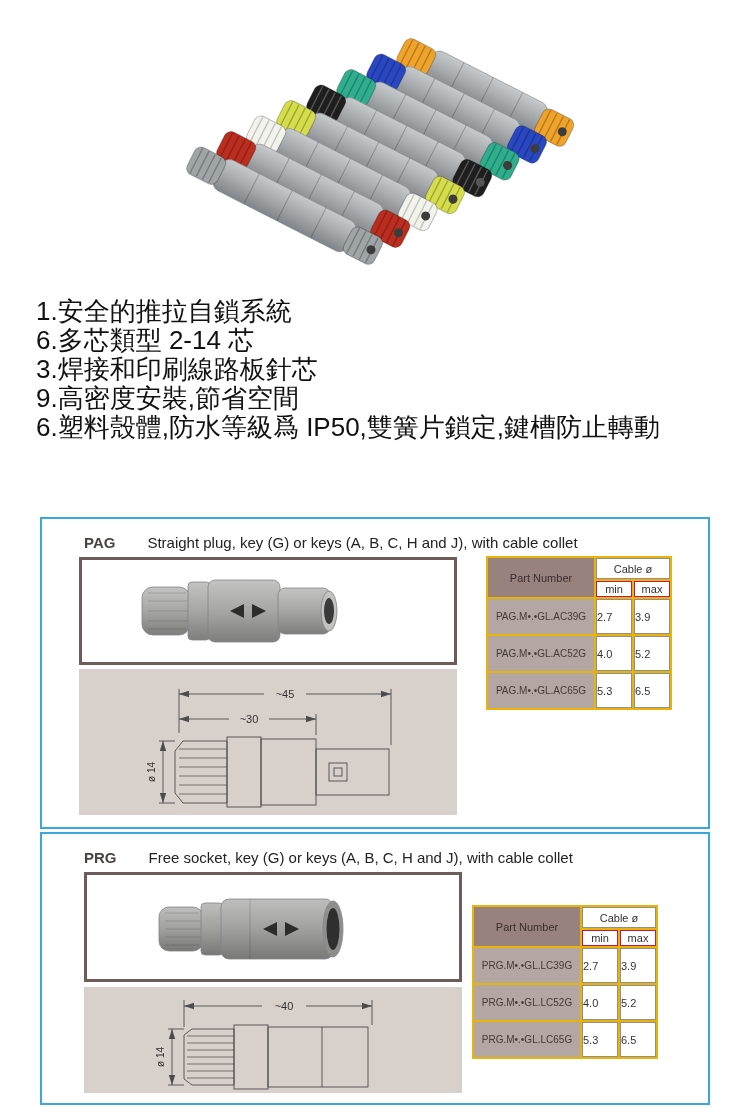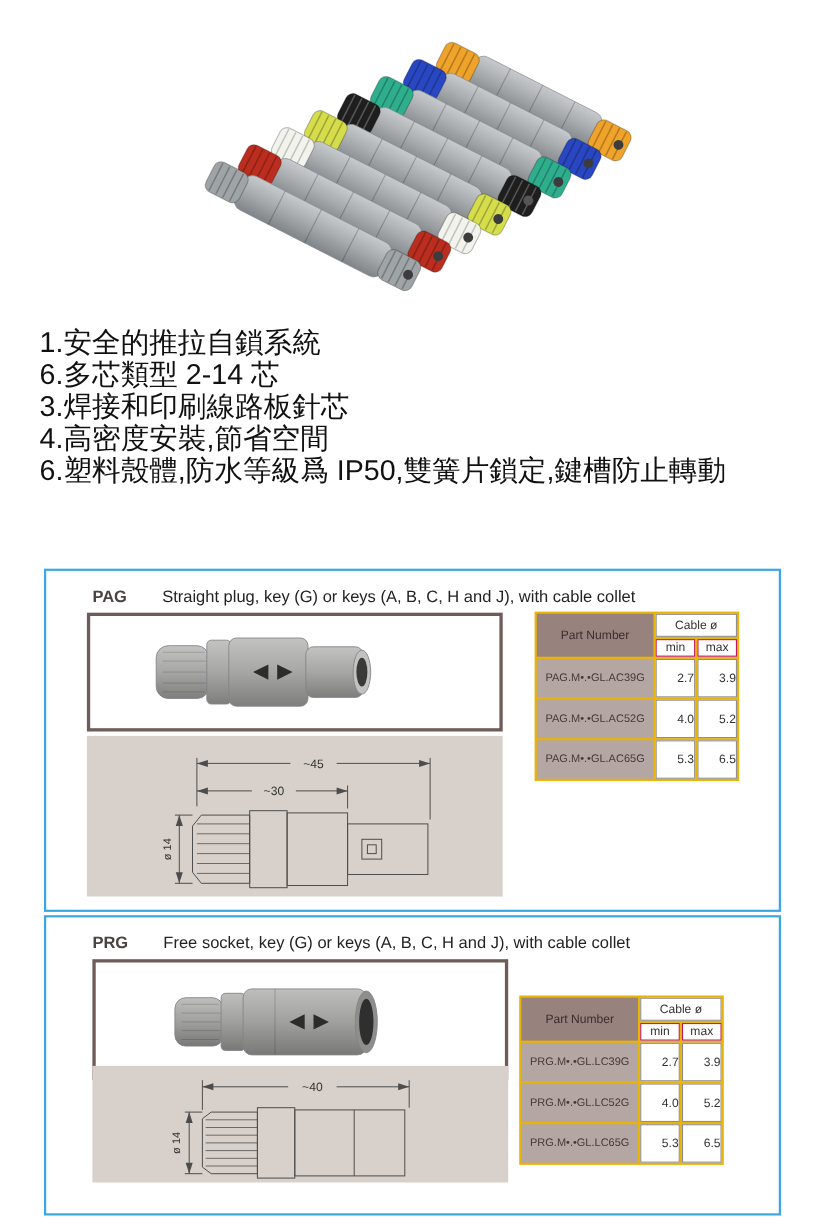--- a/index.html
+++ b/index.html
@@ -19,31 +19,31 @@
   .panel{position:absolute;left:40px;width:670px;border:2px solid #3aa7e0;background:#fff;box-sizing:border-box}
   #panel-pag{top:517px;height:312px}
   #panel-prg{top:832px;height:273px}
   .sec-head{position:absolute;top:15px;left:42px;font-size:15px;color:#232323;white-space:nowrap}
   .sec-code{font-weight:bold;color:#4b4340;display:inline-block;margin-right:32px}
   .photo-frame{position:absolute;border:3px solid #6d5c58;background:#fff;box-sizing:content-box}
   #pag-photo{left:37px;top:38px;width:372px;height:102px}
   #prg-photo{left:42px;top:38px;width:372px;height:104px}
   .draw-area{position:absolute;background:#d8d0ca}
   #pag-draw{left:37px;top:150px;width:378px;height:146px}
-  #prg-draw{left:42px;top:135px;width:378px;height:106px}
+  #prg-draw{left:42px;top:153px;width:378px;height:106px}
   
   .spec-table{position:absolute;border-collapse:separate;border-spacing:2px;background:#eab308}
   #pag-table{left:444px;top:37px}
   #prg-table{left:430px;top:71px}
   .spec-table td{padding:0;box-sizing:border-box}
   .h-pn{width:106px;background:#97827e;color:#3b2e2e;text-align:center;font-size:11px;font-weight:normal}
   .h-cable{width:74px;background:#fff;border:1px solid #8f8f8f;text-align:center;font-size:11px;height:21px;color:#333}
   .h-mm{background:#fff;border:1px solid #be185d;text-align:center;font-size:11px;height:16px;width:36px;color:#333}
   .c-part{width:106px;height:35px;background:#b3a6a3;font-size:10px;color:#443a38;padding:0 2px;white-space:nowrap;text-align:center}
-  .c-num{background:#fff;border:1px solid #8f8f8f;text-align:right;font-size:11px;color:#333;height:17px}
+  .c-num{background:#fff;border:1px solid #8f8f8f;text-align:left;font-size:11px;color:#333;height:17px}
   svg{display:block}
   svg text{font-family:"Liberation Sans","DejaVu Sans",sans-serif}
 </style>
 </head>
 <body>
 
 <div class="hero">
   <svg width="432" height="270" viewBox="0 0 432 270">
     <defs>
       <linearGradient id="gBody" x1="0" y1="-17" x2="0" y2="17" gradientUnits="userSpaceOnUse">
@@ -157,21 +157,21 @@
           <circle cx="26" cy="0" r="4.5" fill="#3c3c3c"></circle>
         </g>
     </g>
   </svg>
 </div>
 
 <div class="features">
   <div class="f-item">1.安全的推拉自鎖系統</div>
   <div class="f-item">6.多芯類型 2-14 芯</div>
   <div class="f-item">3.焊接和印刷線路板針芯</div>
-  <div class="f-item">4.高密度安裝,節省空間</div>
+  <div class="f-item">9.高密度安裝,節省空間</div>
   <div class="f-item">6.塑料殼體,防水等級爲 IP50,雙簧片鎖定,鍵槽防止轉動</div>
 </div>
 
 <div class="panel" id="panel-pag">
   <div class="sec-head">
     <span class="sec-code">PAG</span><span>Straight plug, key (G) or keys (A, B, C, H and J), with cable collet</span>
   </div>
 
   <div class="photo-frame" id="pag-photo">
     <svg width="372" height="102" viewBox="0 0 372 102">

